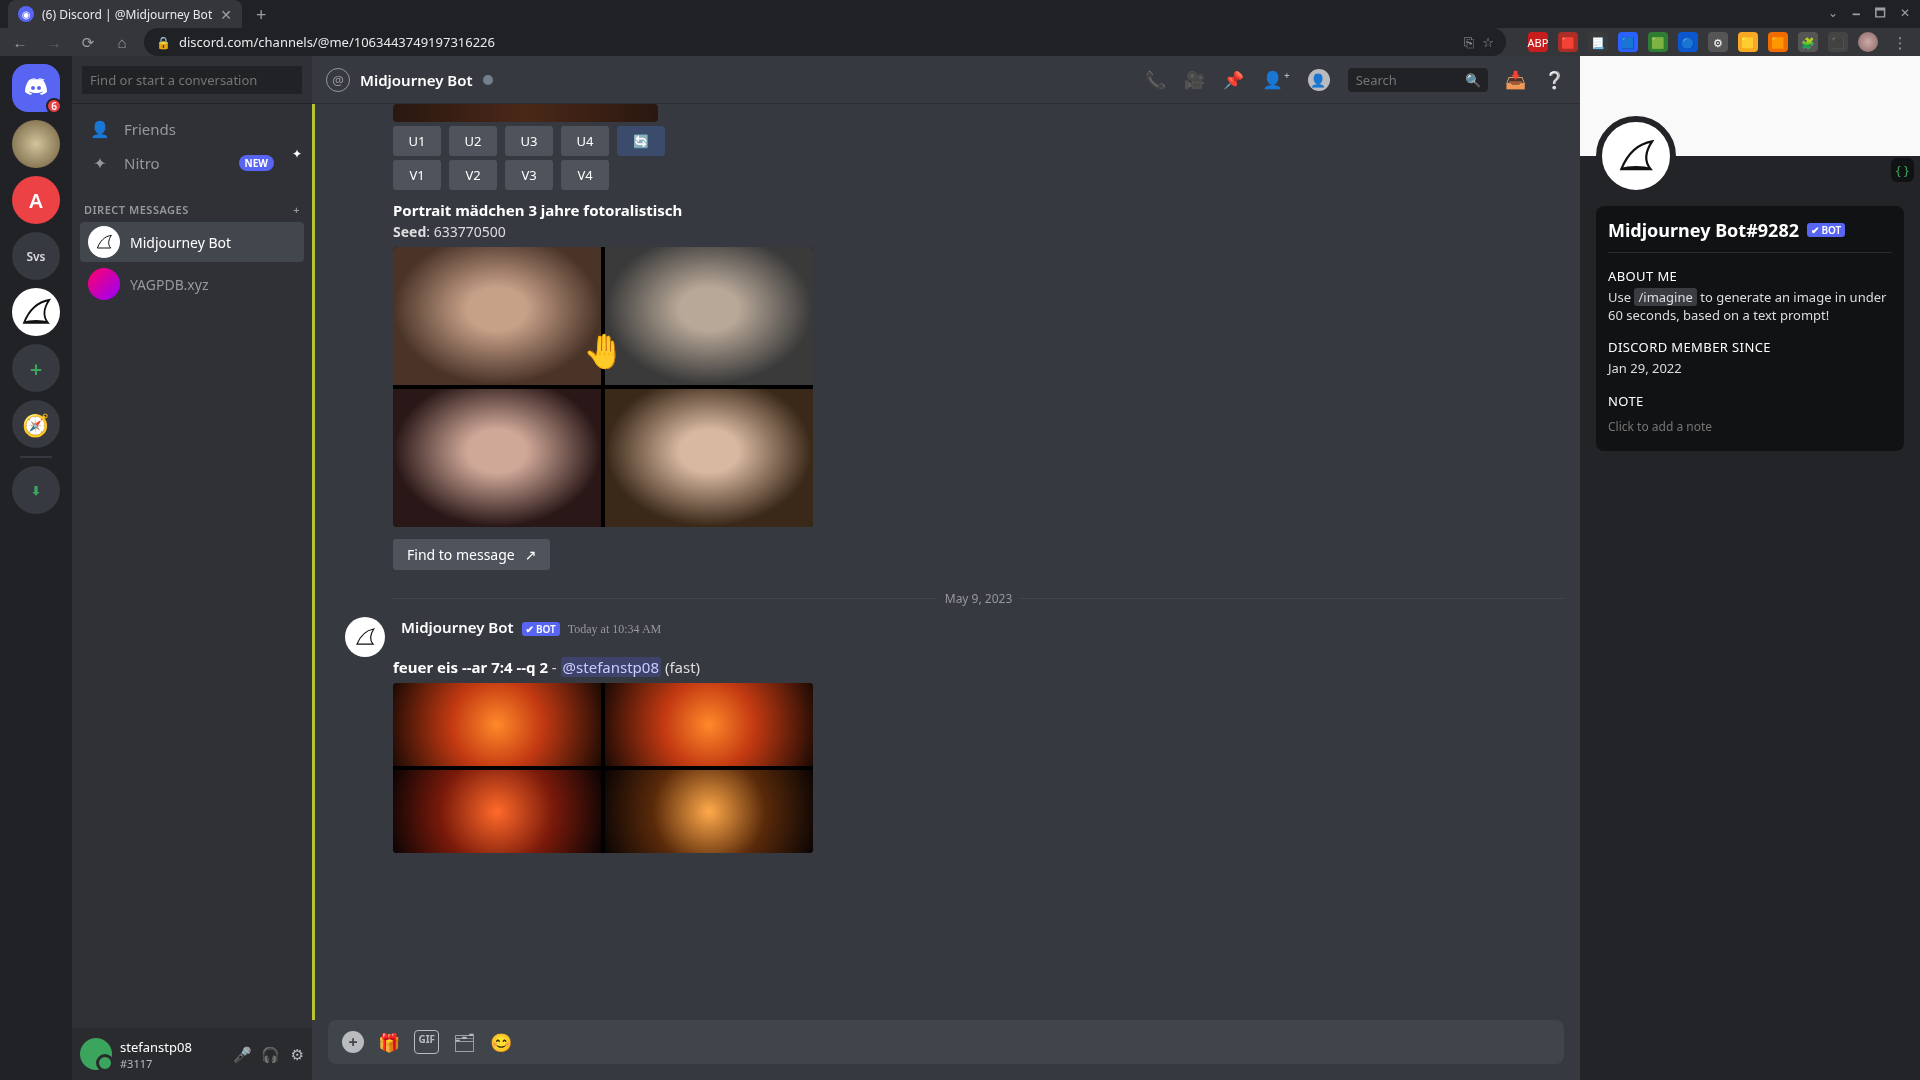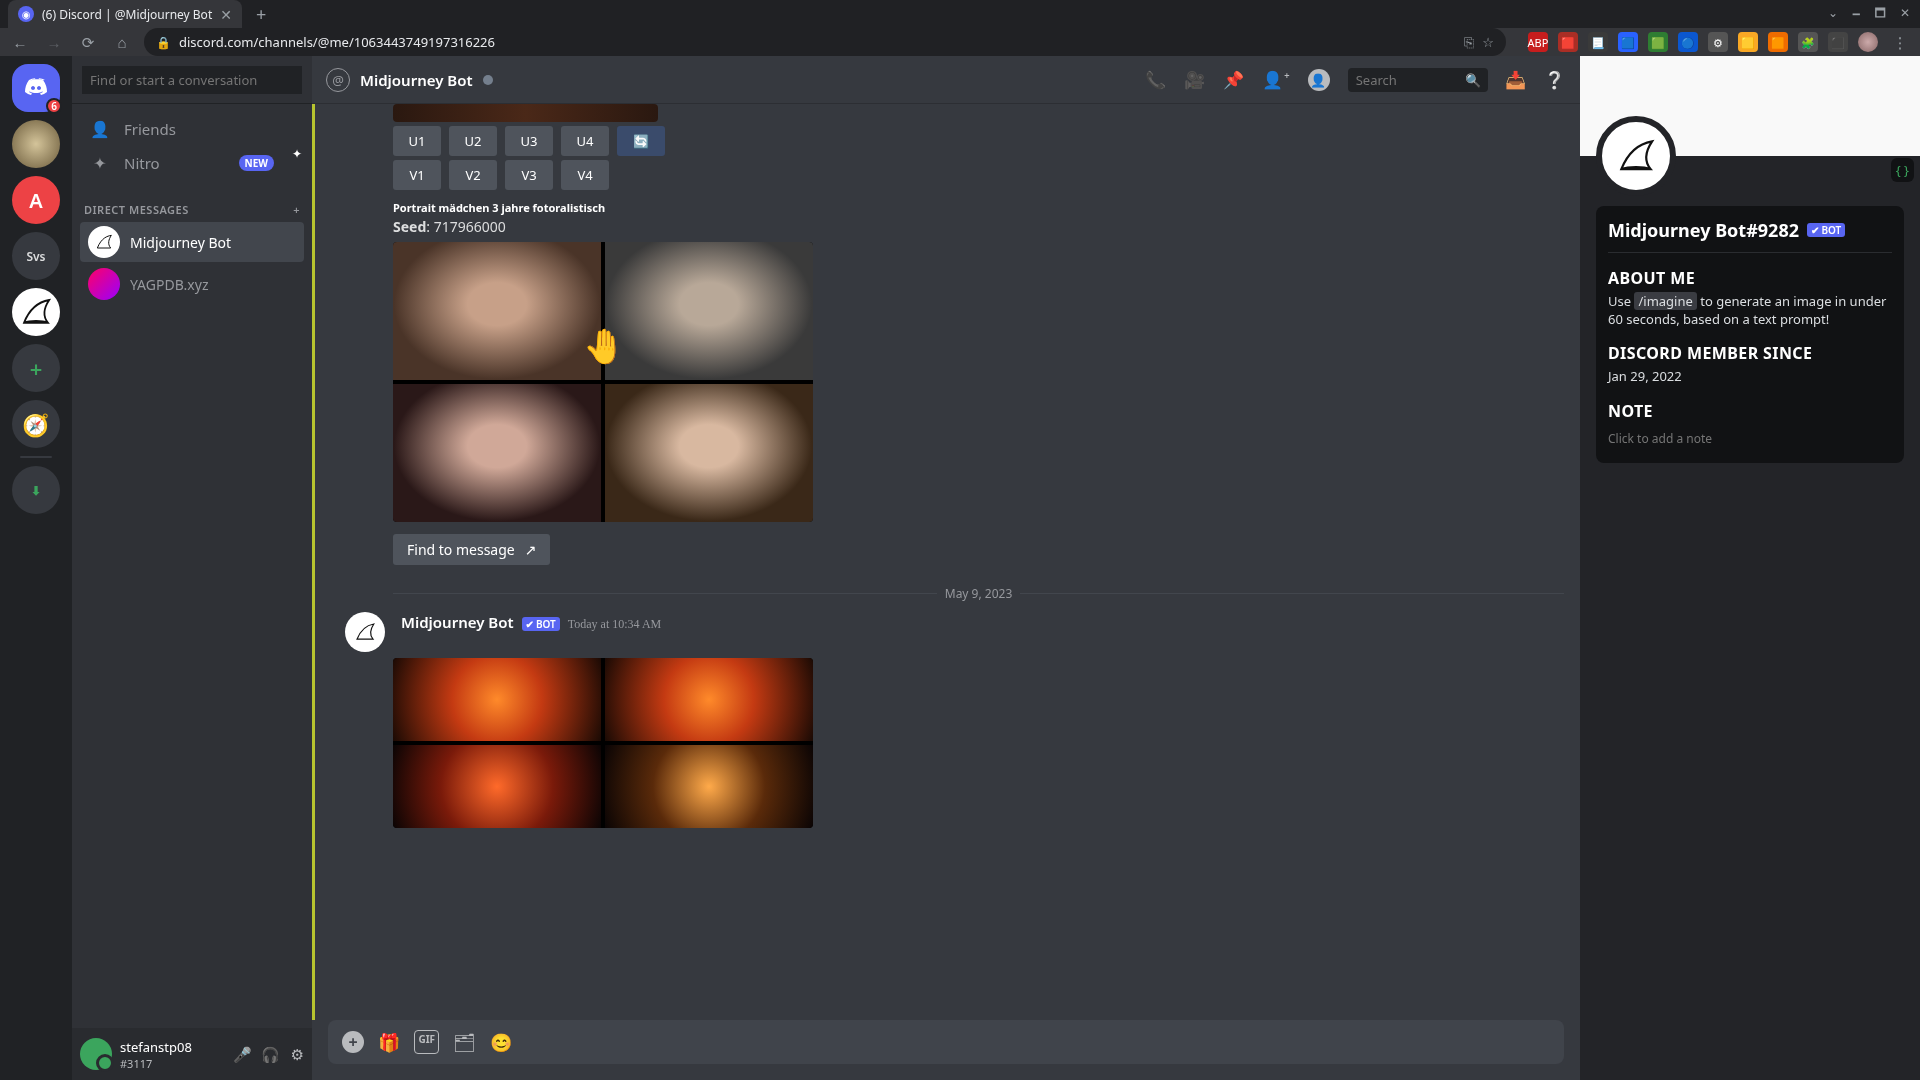--- a/index.html
+++ b/index.html
@@ -61,21 +61,21 @@
 .ch-search { background: #202225; border: none; border-radius: 4px; height: 24px; width: 140px; padding: 0 8px; color: #96989d; font-size: 13px; }
 
 .chat-scroll { flex: 1; overflow-y: auto; padding: 0 16px 16px 8px; position: relative; border-left: 3px solid #b7c42f; margin-left: 0; }
 .chat-inner { padding-left: 70px; }
 
 .btn-row { display: flex; gap: 8px; margin: 4px 0; }
 .mj-btn { background: #4f545c; color: #fff; border: none; border-radius: 3px; padding: 6px 14px; font-size: 13px; min-width: 48px; }
 .mj-btn.reroll { background: #4f545c; display: flex; align-items: center; justify-content: center; padding: 5px 10px; }
 
 .msg-block { margin-top: 10px; }
-.msg-title { color: #fff; font-weight: 700; font-size: 11px; }
+.msg-title { color: #fff; font-weight: 700; font-size: 15px; }
 .msg-meta { font-size: 14px; color: #dcddde; margin-top: 2px; }
 .msg-meta b { font-weight: 700; }
 .img-grid { width: 420px; height: 280px; display: grid; grid-template-columns: 1fr 1fr; grid-template-rows: 1fr 1fr; gap: 4px; margin-top: 6px; background: #000; border-radius: 4px; overflow: hidden; position: relative; }
 .img-cell { background: linear-gradient(135deg,#3a2a22,#1a1410); display: flex; align-items: center; justify-content: center; color: #6a5a4a; font-size: 11px; }
 .img-grid.fire .img-cell { background: radial-gradient(circle at 50% 50%, #ff8a2a 0%, #c43a12 40%, #1a0a04 100%); }
 .img-grid.peek { width: 265px; height: 18px; grid-template-rows: 1fr; background: linear-gradient(90deg,#2a1810,#4a2818,#2a1810); margin-top:0; }
 .cursor-hand { position: absolute; left: 190px; top: 80px; font-size: 34px; color: #fff; pointer-events: none; }
 .jump-btn { display: inline-flex; align-items: center; gap: 10px; background: #4f545c; color: #fff; padding: 6px 14px; border-radius: 3px; font-size: 14px; margin-top: 12px; }
 
 .divider { display: flex; align-items: center; margin: 20px 0 6px; }
@@ -98,21 +98,21 @@
 .composer-icons { display: flex; gap: 14px; color: #b9bbbe; font-size: 18px; }
 
 
 .profile-panel { width: 340px; background: #232428; display: flex; flex-direction: column; }
 .profile-banner { height: 100px; background: #f9f9f9; position: relative; }
 .profile-av { position: absolute; left: 16px; bottom: -40px; width: 80px; height: 80px; border-radius: 50%; background: #fff; border: 6px solid #232428; display:flex; align-items:center; justify-content:center; }
 .profile-dev { position: absolute; right: 6px; bottom: -26px; background: #111214; border-radius: 6px; padding: 3px 5px; color: #3ba55d; font-size: 13px; }
 .profile-body { padding: 50px 16px 16px; }
 .profile-card { background: #111214; border-radius: 8px; padding: 12px; }
 .profile-name { color: #fff; font-weight: 700; font-size: 18px; display: flex; align-items: center; gap: 8px; }
-.section-h { font-size: 16px; color: #fff; font-weight: 700; margin-top: 14px; margin-bottom: 4px; letter-spacing: 0.4px; }
+.section-h { font-size: 13px; color: #fff; font-weight: 400; margin-top: 14px; margin-bottom: 4px; letter-spacing: 0.4px; }
 .section-p { font-size: 13px; color: #dbdee1; line-height: 1.35; }
 .imagine-chip { background: #3a3c42; padding: 0 4px; border-radius: 3px; }
 .note-input { background: transparent; border: none; color: #96989d; font-size: 12px; padding: 4px 0; width: 100%; }
 
 svg.sail { width: 36px; height: 36px; }
 svg.sail path { fill: none; stroke: #111; stroke-width: 3; }
 </style>
 </head>
 <body>
 
@@ -270,21 +270,21 @@
         <div class="btn-row">
           <button class="mj-btn">V1</button>
           <button class="mj-btn">V2</button>
           <button class="mj-btn">V3</button>
           <button class="mj-btn">V4</button>
         </div>
 
         <div class="msg-block">
           <div class="msg-title">Portrait mädchen 3 jahre fotoralistisch</div>
           <div class="msg-meta">
-            <b>Seed</b>: <span>717966000</span>
+            <b>Seed</b>: <span>633770500</span>
           </div>
           <div class="img-grid">
             <div class="img-cell" style="background:radial-gradient(ellipse at 50% 45%,#c7a088 20%,#4a3428 70%)"></div>
             <div class="img-cell" style="background:radial-gradient(ellipse at 50% 45%,#b8a898 20%,#3a3a3a 70%)"></div>
             <div class="img-cell" style="background:radial-gradient(ellipse at 50% 45%,#d0a898 20%,#2a1818 70%)"></div>
             <div class="img-cell" style="background:radial-gradient(ellipse at 50% 45%,#d8b8a0 20%,#3a2818 70%)"></div>
             <span class="cursor-hand">🤚</span>
           </div>
           <div class="jump-btn">
             <span>Find to message</span>
@@ -300,20 +300,23 @@
           <div class="msg-head">
             <div class="msg-avatar">
               <svg class="sail" style="width:24px;height:24px" viewBox="0 0 60 60">
                   <path d="M10 48 C 22 18 40 12 52 10 C 44 22 40 36 50 48 Z"></path>
                 </svg>
             </div>
             <span class="msg-author">Midjourney Bot</span>
             <span class="bot-tag">✔ <span>BOT</span></span>
             <span class="msg-time">Today at 10:34 AM</span>
           </div>
+          <div class="prompt-line">
+            <b>feuer eis --ar 7:4 --q 2</b><span> - </span><span class="mention">@stefanstp08</span><span> (fast)</span>
+          </div>
           <div class="img-grid fire" style="height:170px">
             <div class="img-cell"></div>
             <div class="img-cell"></div>
             <div class="img-cell" style="background:radial-gradient(circle,#ff6a2a,#7a1a0a,#0a0404)"></div>
             <div class="img-cell" style="background:radial-gradient(circle,#ffaa4a,#5a2a0a,#0a0404)"></div>
           </div>
         </div>
 
       </div>
     </div>

